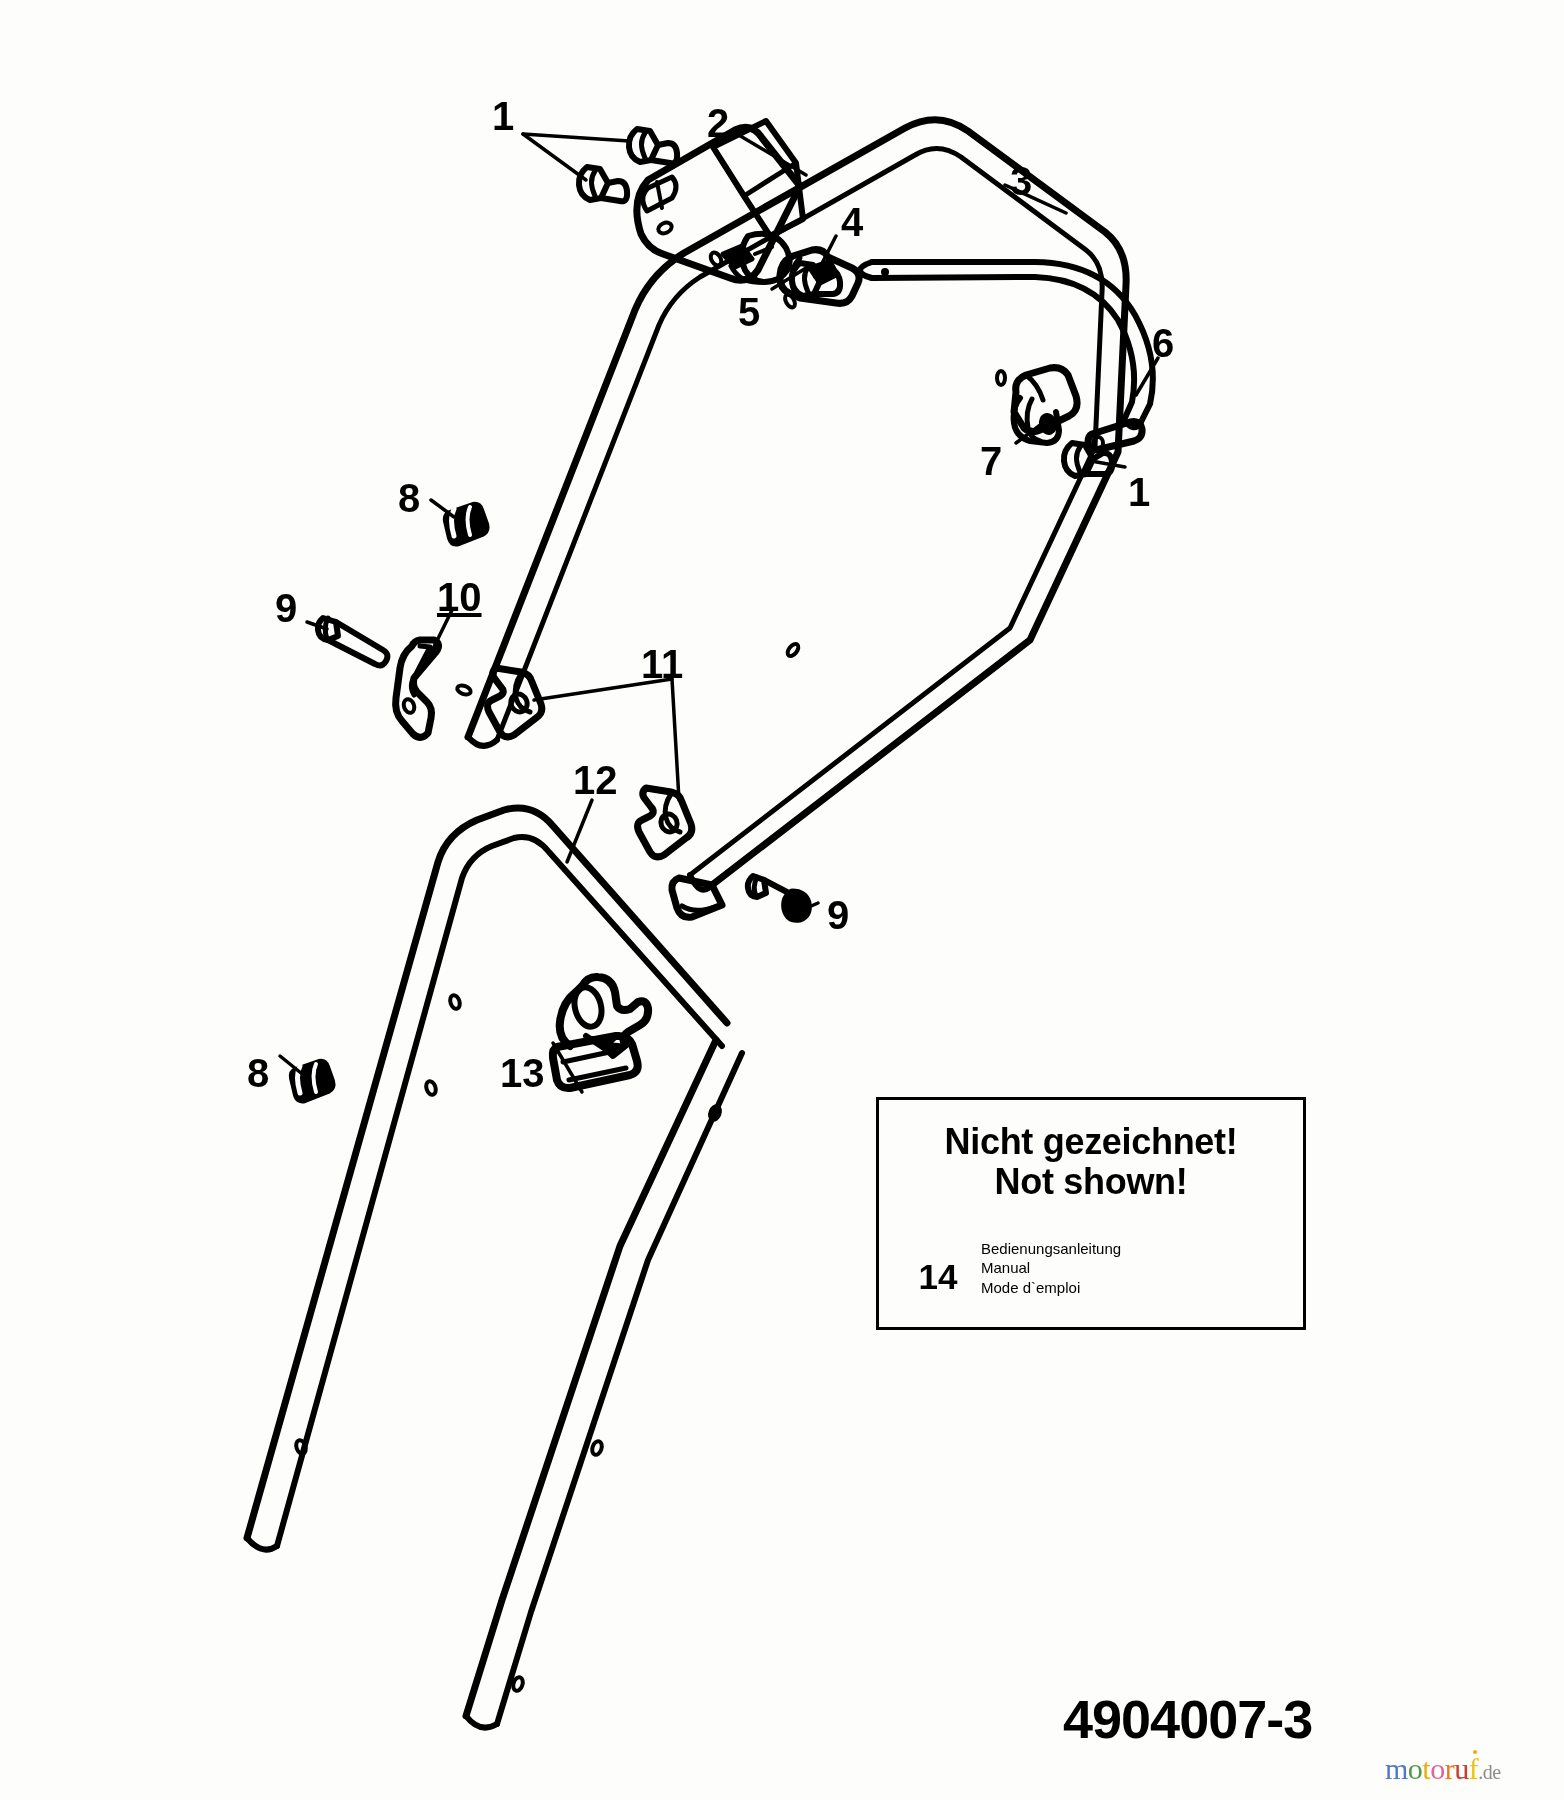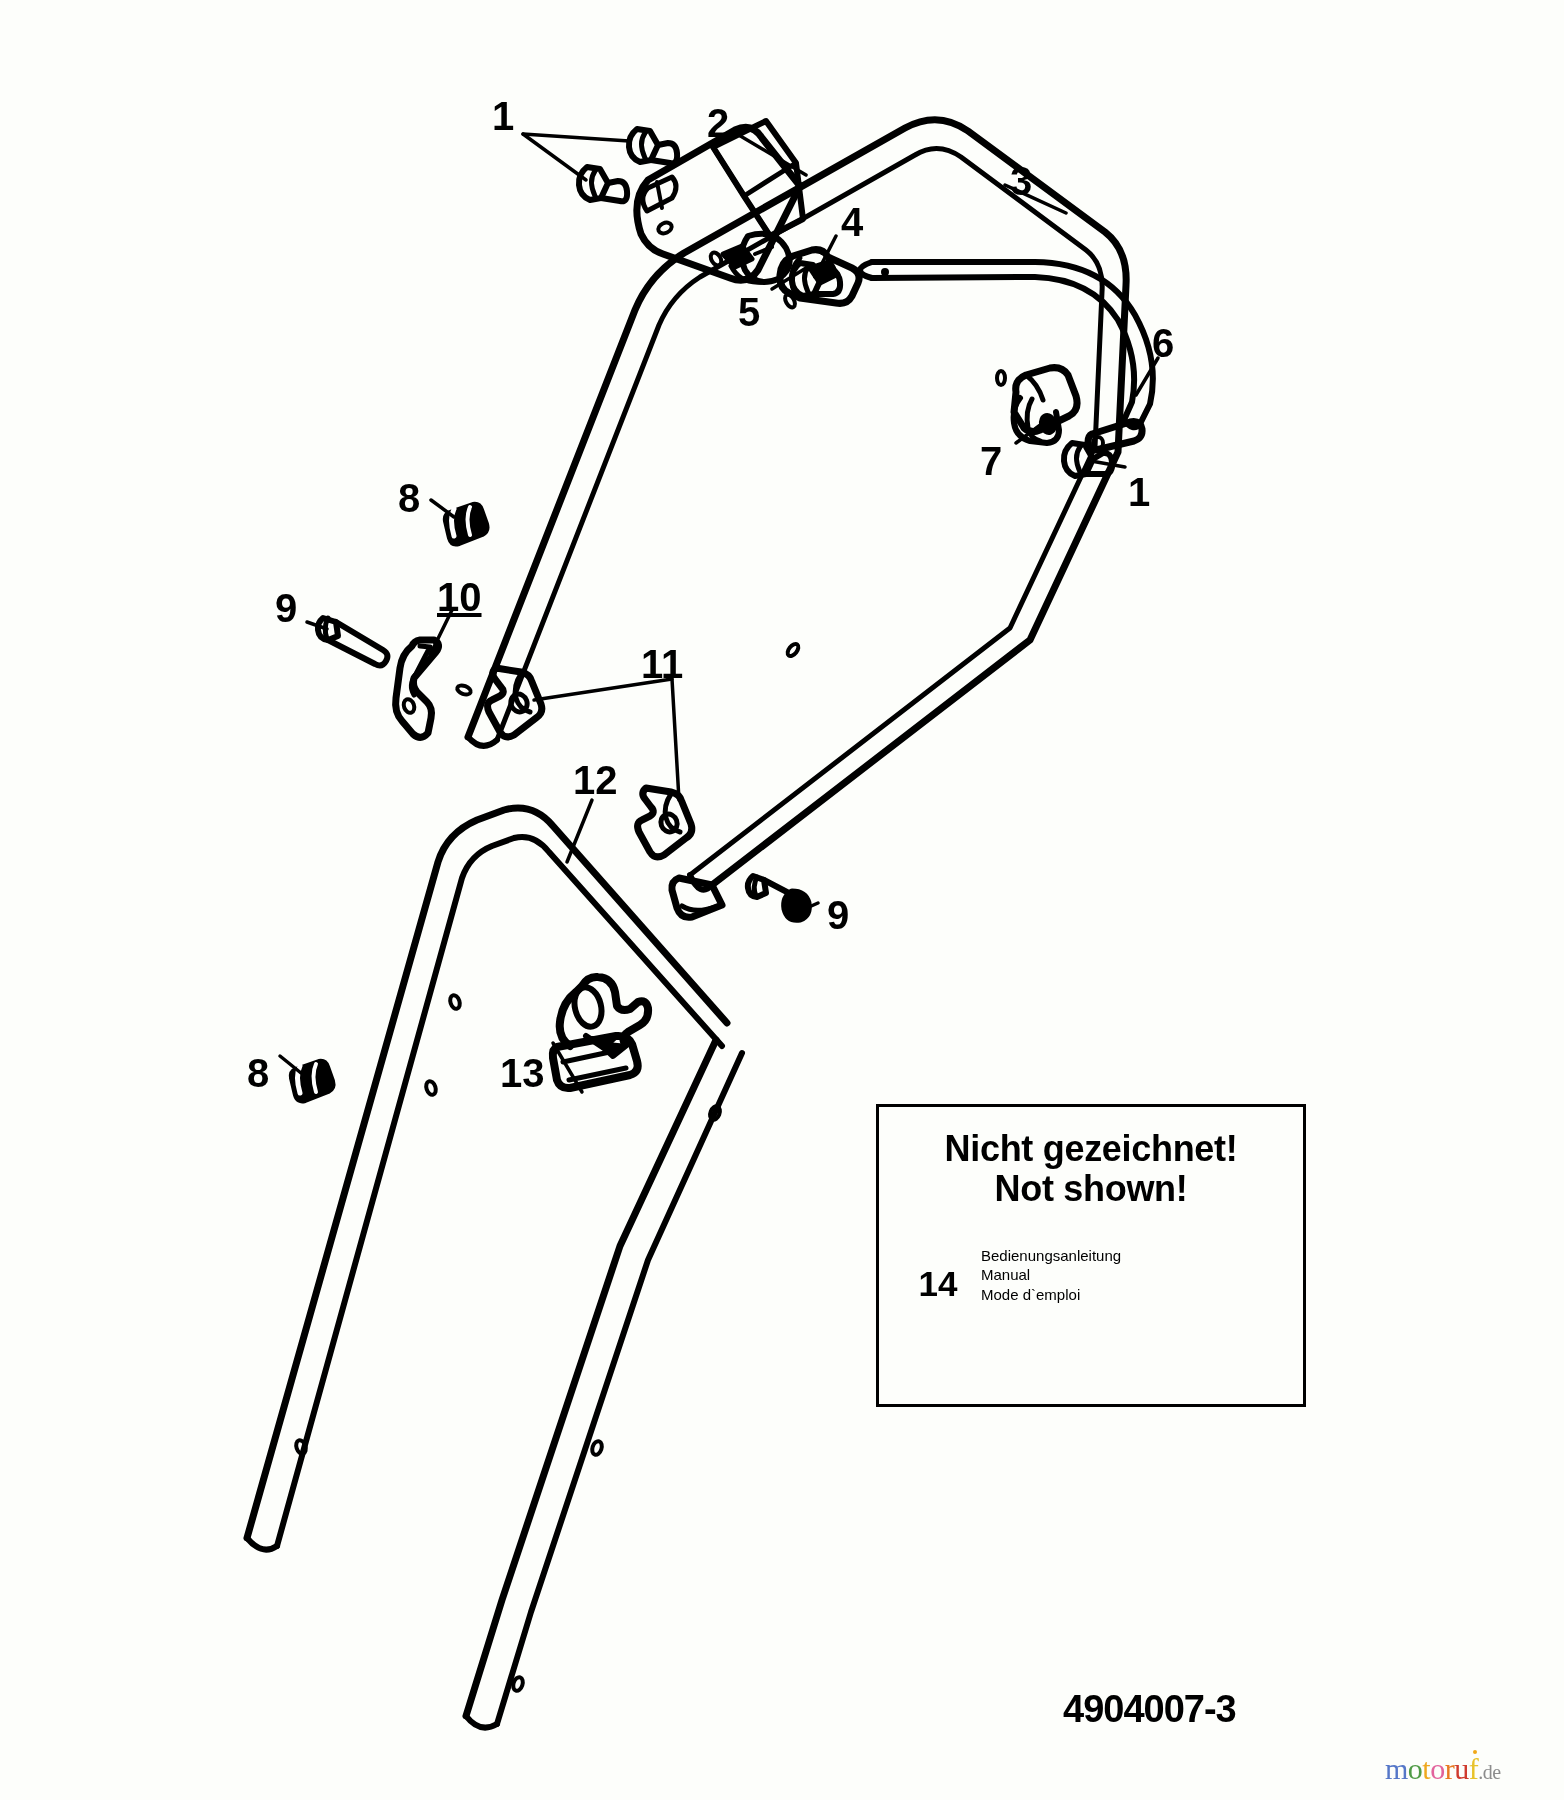--- a/index.html
+++ b/index.html
@@ -4,32 +4,32 @@
 <style>
   html,body{margin:0;padding:0;background:#fdfefb;}
   body{font-family:"Liberation Sans",sans-serif;}
   #page{position:relative;width:1564px;height:1800px;background:#fdfefb;overflow:hidden;}
   #diagram{position:absolute;left:0;top:0;width:1564px;height:1800px;}
 
   .callout{position:absolute;font-family:"Liberation Sans",sans-serif;font-weight:bold;
            font-size:40px;color:#000;line-height:1;white-space:nowrap;}
 
   
-  #legend{position:absolute;left:876px;top:1097px;width:430px;height:303px;
-          border:3px solid #000;background:#fdfefb;box-sizing:border-box;margin-top:7px;}
+  #legend{position:absolute;left:876px;top:1097px;width:430px;height:233px;
+          border:3px solid #000;background:#fdfefb;box-sizing:border-box;}
   #legend .bigline{font-weight:bold;font-size:36px;line-height:1.12;color:#000;
                    text-align:center;letter-spacing:-0.3px;}
   #legend .heads{padding-top:22px;}
   #legend .row{display:flex;align-items:flex-start;margin-top:36px;padding-left:16px;}
   #legend .num{font-weight:bold;font-size:35px;width:86px;flex:0 0 86px;
                text-align:center;padding-top:18px;}
   #legend .desc{font-size:15px;line-height:1.32;color:#000;}
 
   
-  #partnum{position:absolute;left:1063px;top:1688px;font-weight:bold;font-size:38px;
+  #partnum{position:absolute;left:1063px;top:1688px;font-weight:bold;font-size:54px;
            letter-spacing:-1px;color:#000;}
 
   
   #watermark{position:absolute;left:1385px;top:1754px;font-family:"Liberation Serif",serif;
              font-size:30px;letter-spacing:-0.5px;line-height:1;white-space:nowrap;}
   #watermark .dot{position:absolute;left:88px;top:-4px;width:4px;height:4px;
                   border-radius:50%;background:#f0a818;}
   #watermark .suffix{font-size:20px;color:#8c8c8c;}
 </style>
 </head>

